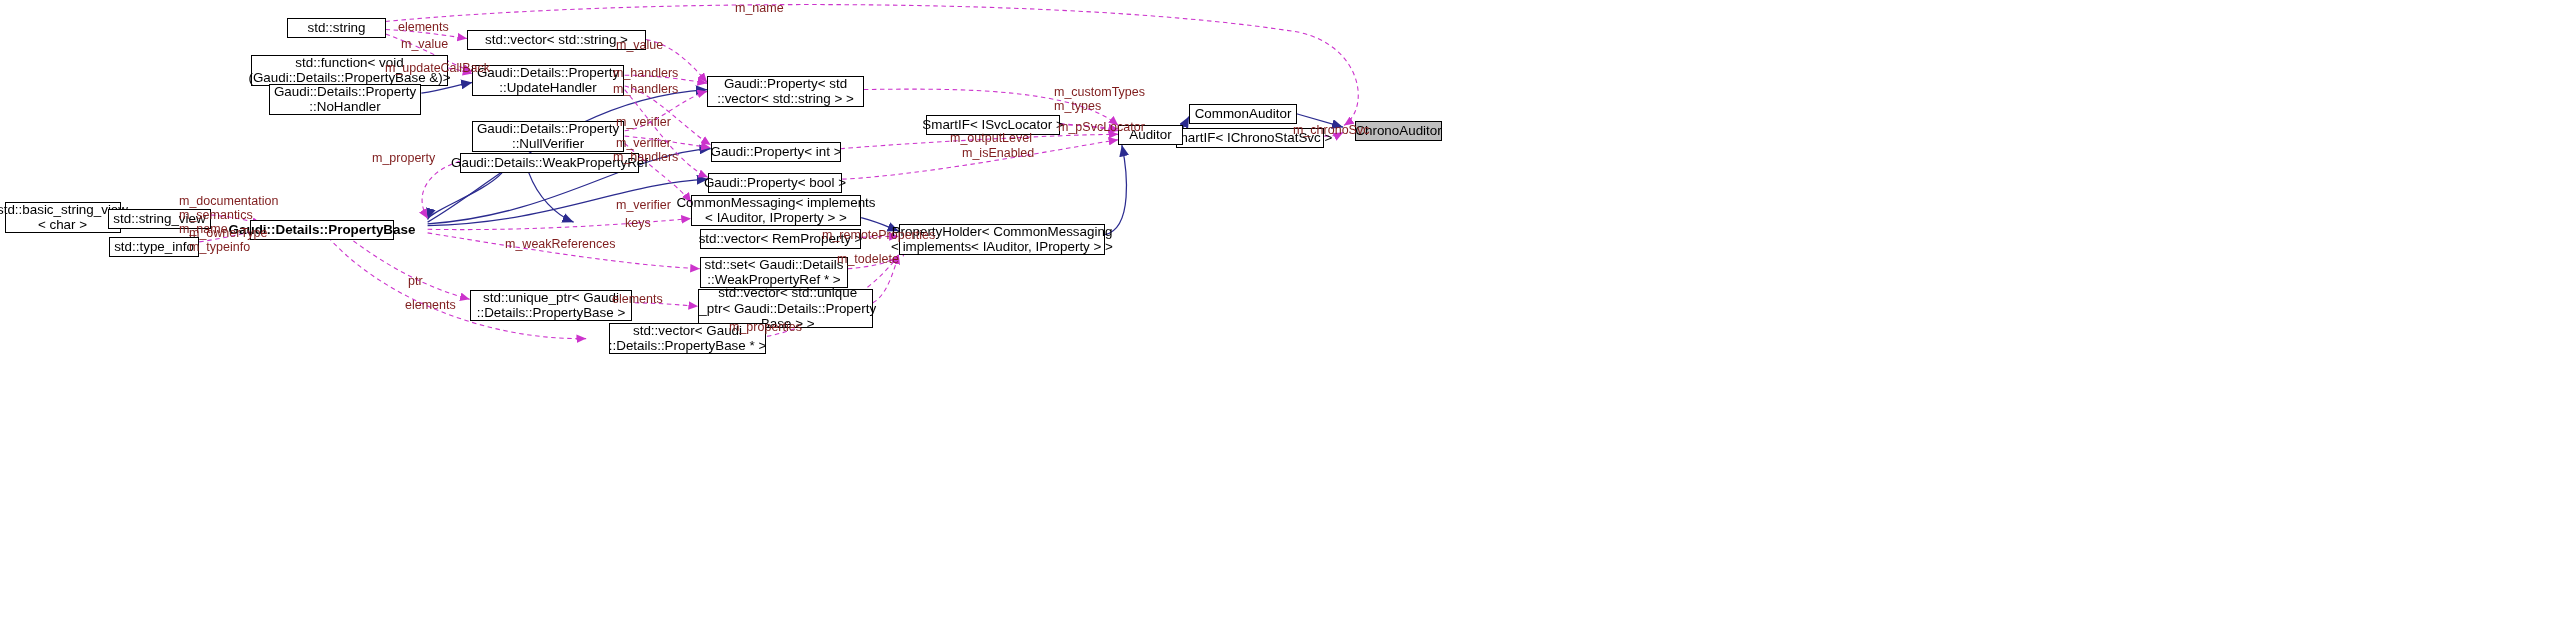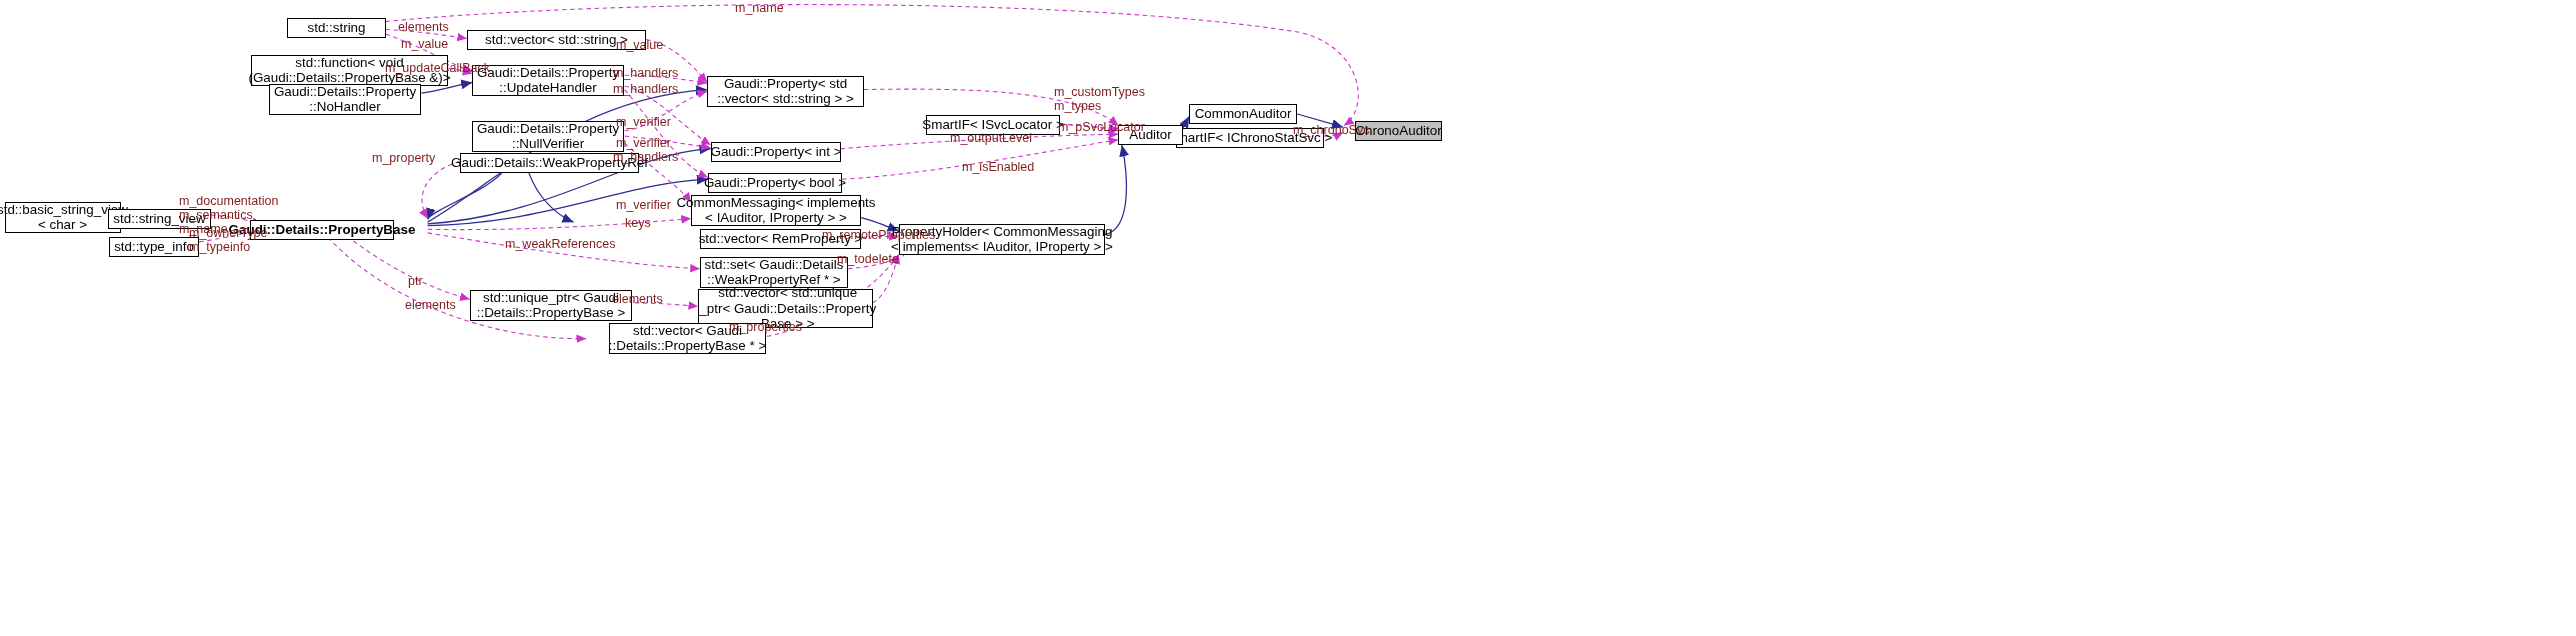--- a/index.html
+++ b/index.html
@@ -154,21 +154,21 @@
   <div class="edgelabel" style="left:613px;top:66px;">m_handlers</div>
   <div class="edgelabel" style="left:613px;top:82px;">m_handlers</div>
   <div class="edgelabel" style="left:1054px;top:85px;">m_customTypes
 m_types</div>
   <div class="edgelabel" style="left:1293px;top:123px;">m_chronoSvc</div>
   <div class="edgelabel" style="left:1058px;top:120px;">m_pSvcLocator</div>
   <div class="edgelabel" style="left:616px;top:115px;">m_verifier</div>
   <div class="edgelabel" style="left:950px;top:131px;">m_outputLevel</div>
   <div class="edgelabel" style="left:616px;top:136px;">m_verifier</div>
   <div class="edgelabel" style="left:613px;top:150px;">m_handlers</div>
-  <div class="edgelabel" style="left:950px;top:160px;padding-left:12px;">m_isEnabled</div>
+  <div class="edgelabel" style="left:950px;top:146px;padding-left:12px;">m_isEnabled</div>
   <div class="edgelabel" style="left:372px;top:151px;">m_property</div>
   <div class="edgelabel" style="left:616px;top:198px;">m_verifier</div>
   <div class="edgelabel" style="left:179px;top:194px;">m_documentation
 m_semantics
 m_name</div>
   <div class="edgelabel" style="left:625px;top:216px;">keys</div>
   <div class="edgelabel" style="left:822px;top:228px;">m_remoteProperties</div>
   <div class="edgelabel" style="left:189px;top:226px;">m_ownerType
 m_typeinfo</div>
   <div class="edgelabel" style="left:505px;top:237px;">m_weakReferences</div>

